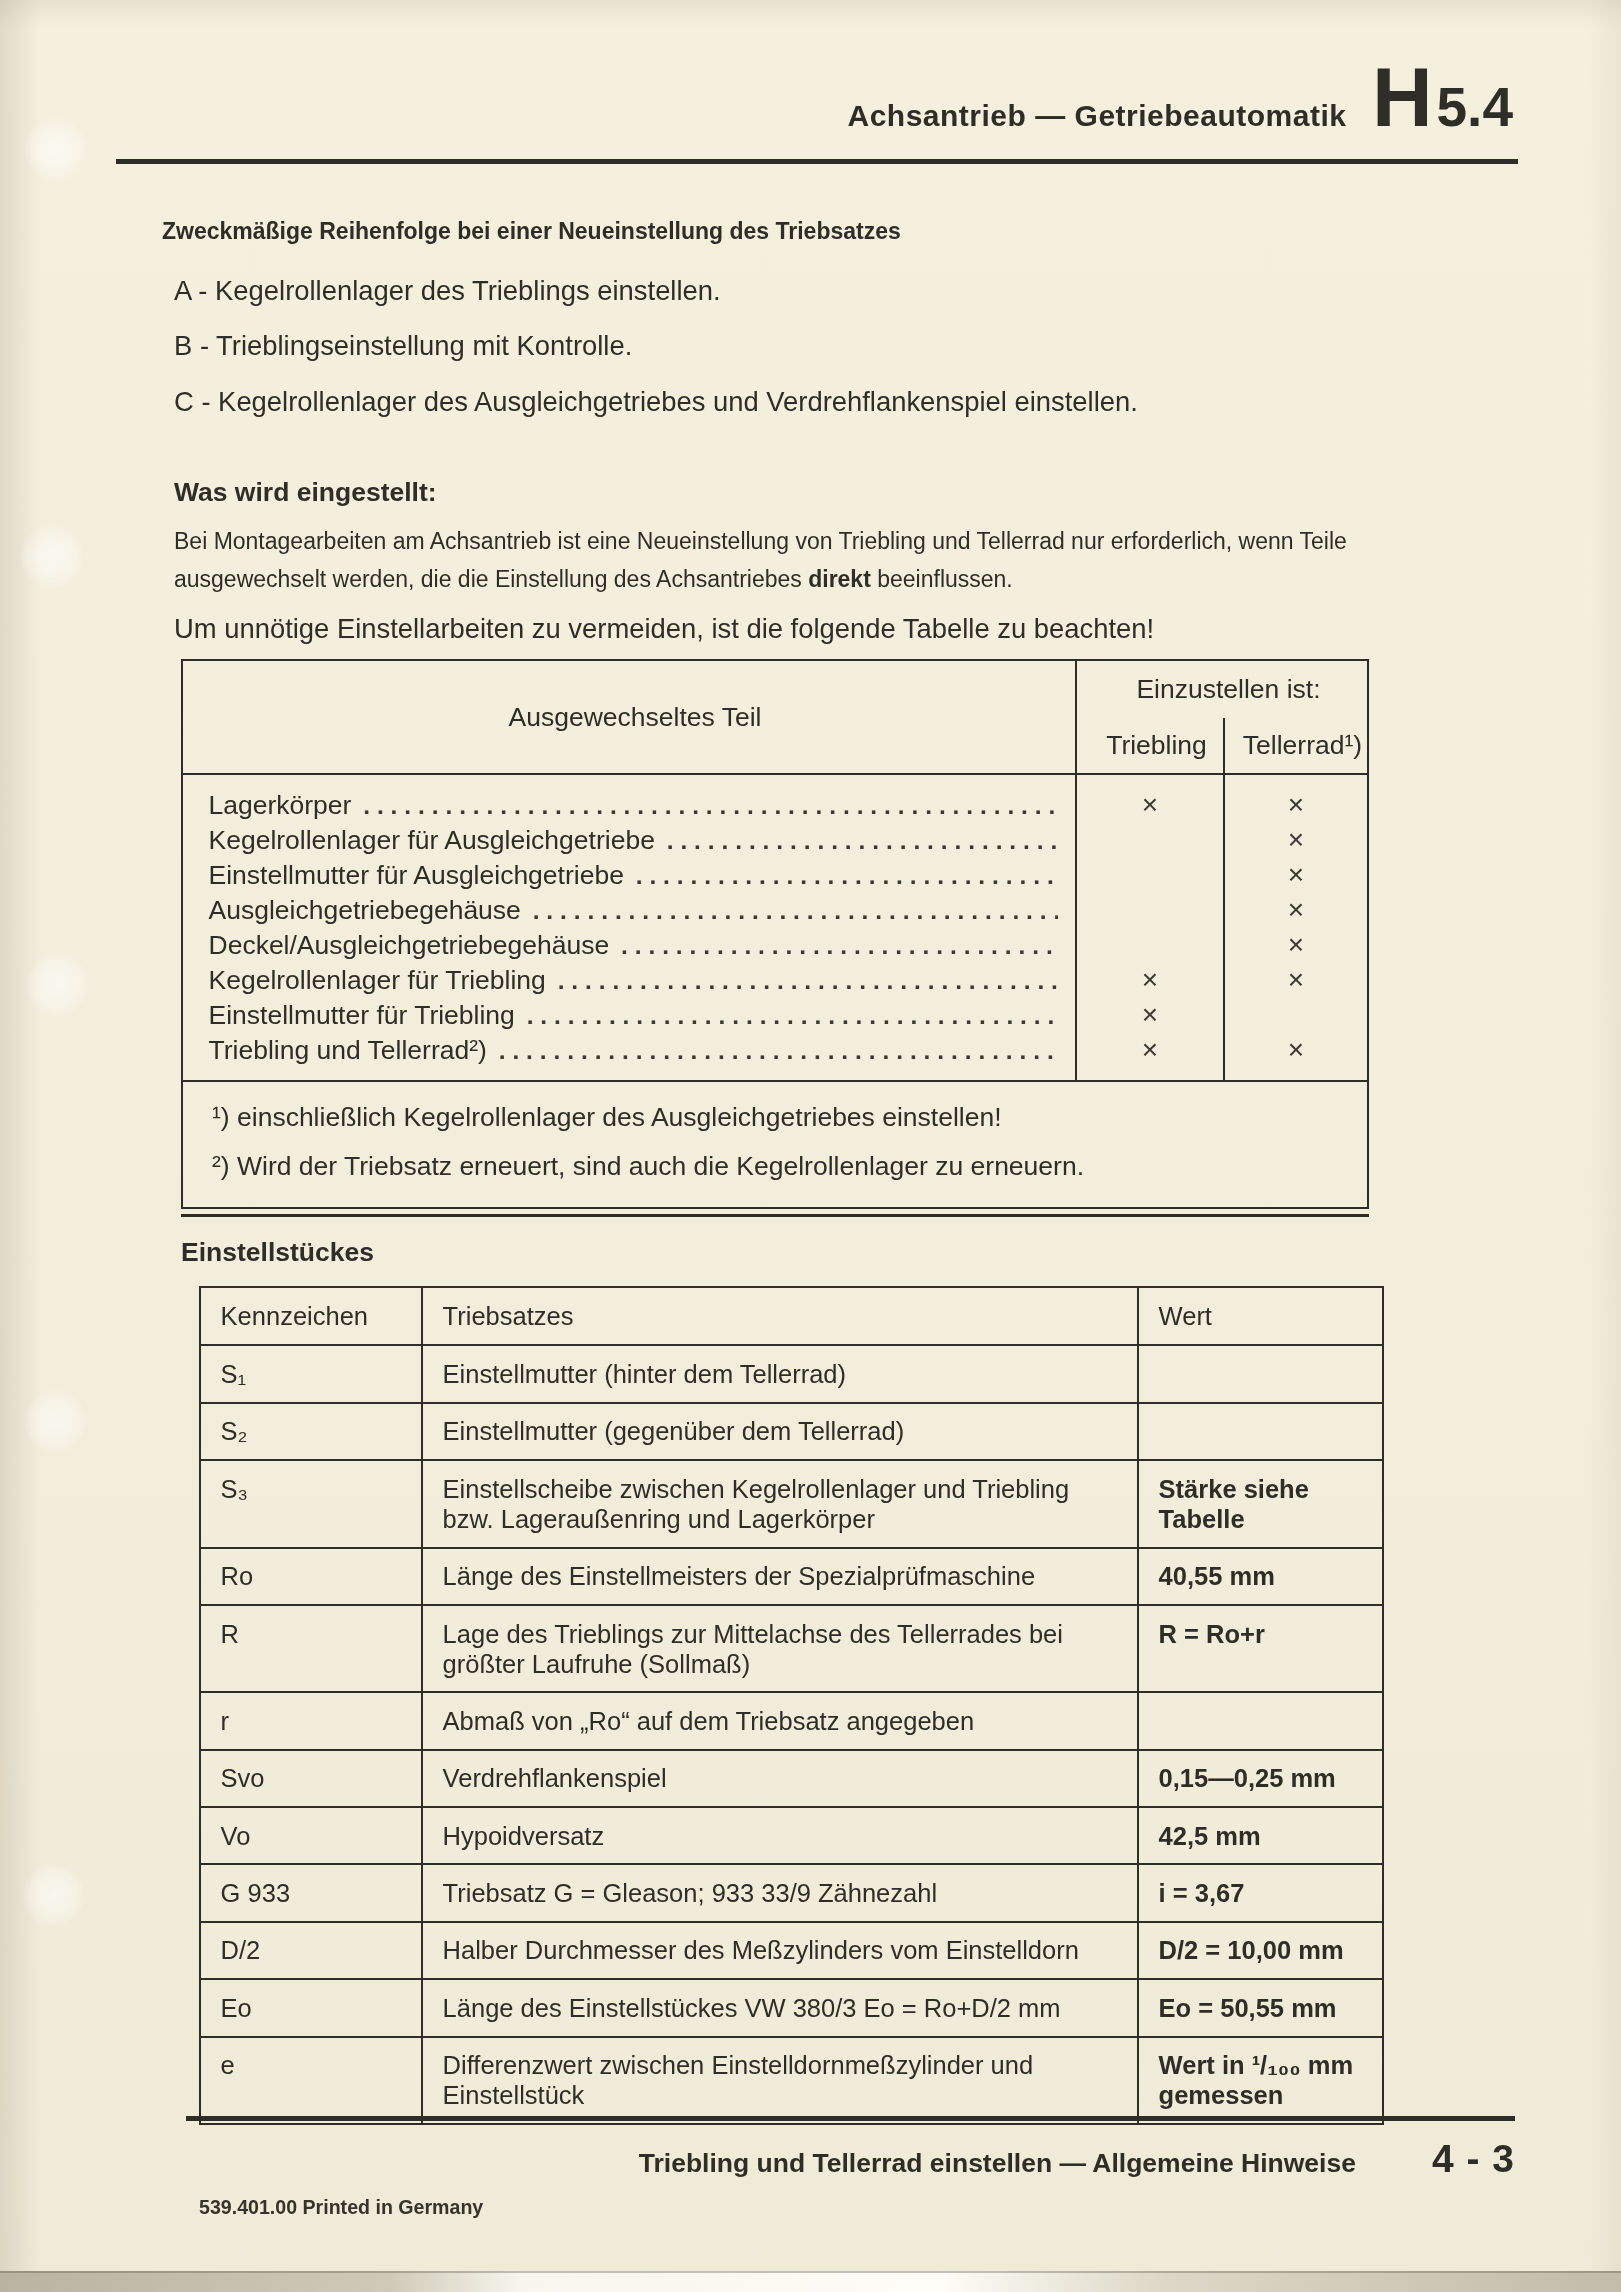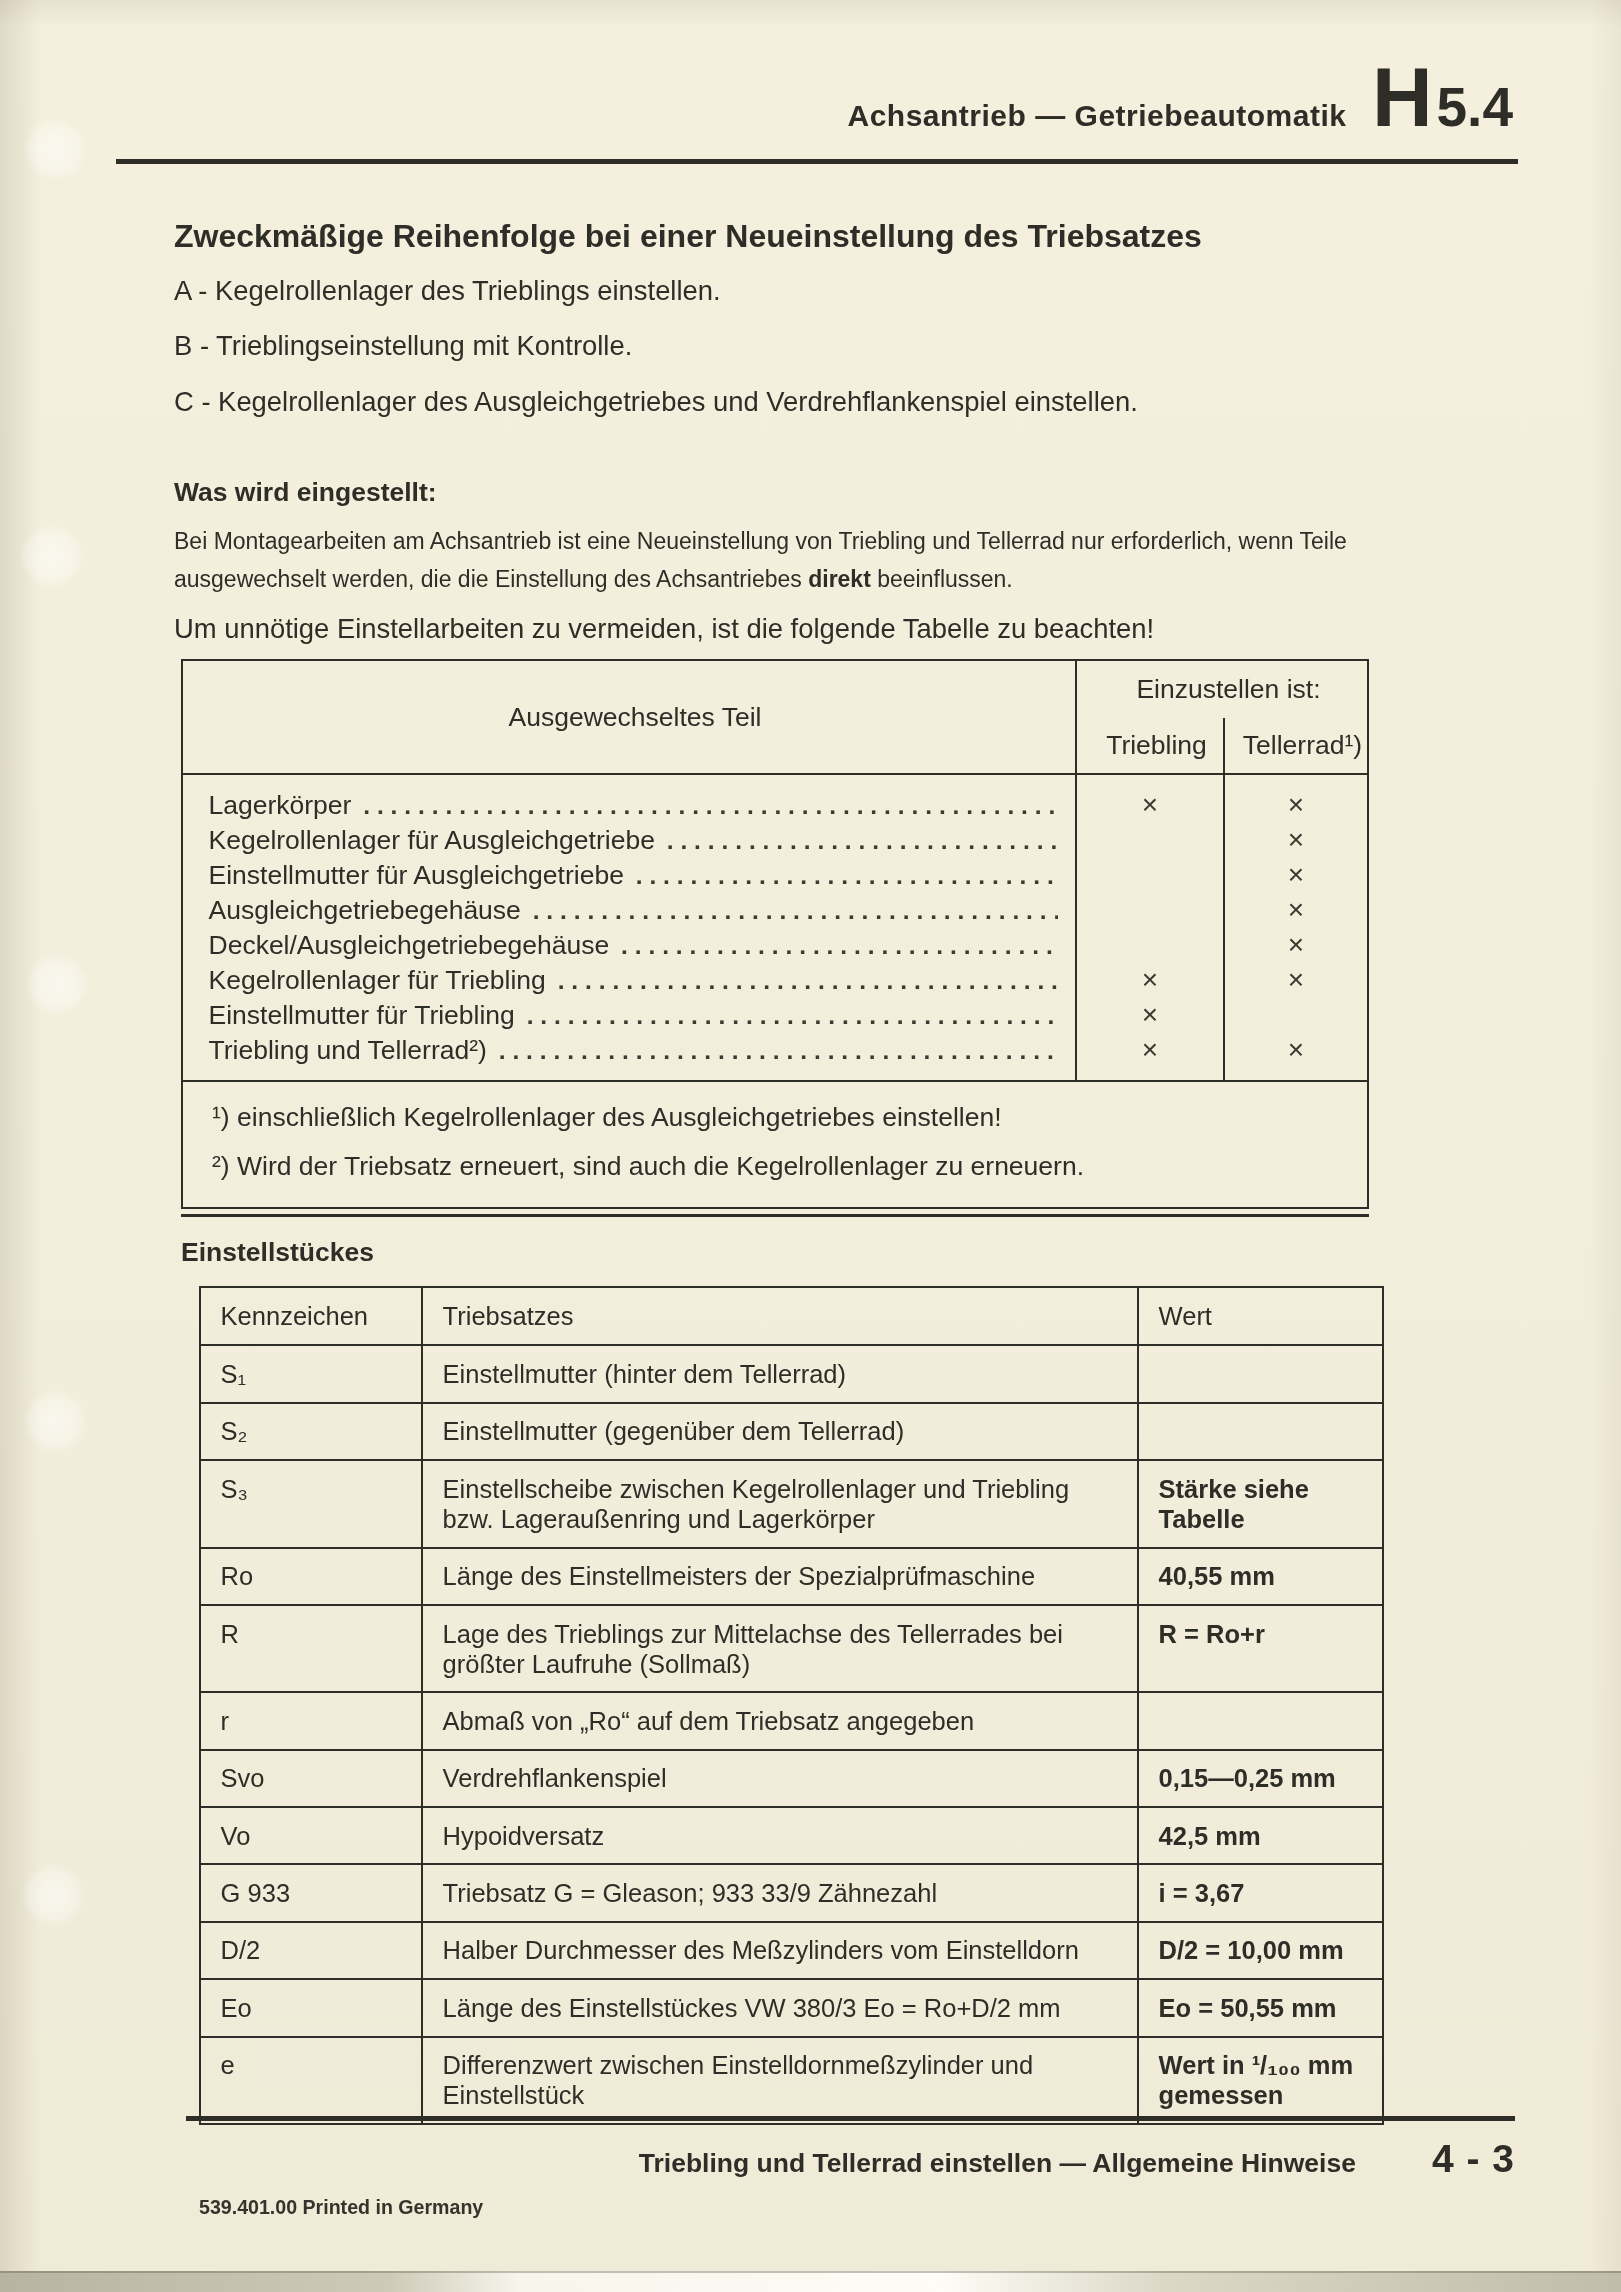--- a/index.html
+++ b/index.html
@@ -45,21 +45,21 @@
   }
   .hdr .title{font-size:30px;font-weight:700;letter-spacing:0.5px;}
   .hdr .code-h{font-size:84px;font-weight:700;margin-left:25.5px;letter-spacing:-2px;}
   .hdr .code-num{font-size:55px;font-weight:700;margin-left:5.9px;}
   .rule-top{
     position:absolute;top:159px;left:116px;width:1402px;height:4.9px;
     background:var(--ink);
   }
 
   
-  .seq-heading{position:absolute;top:218px;left:174px;font-size:32px;font-weight:700;}
+  .seq-heading{position:absolute;top:218px;left:162px;font-size:23px;font-weight:700;}
   .seq-items{position:absolute;top:277px;left:174px;}
   .seq-items p{margin:0 0 27.4px 0;font-size:27.4px;line-height:28px;}
   .what-heading{position:absolute;top:477px;left:174px;font-size:26.5px;font-weight:700;}
   .para1{position:absolute;top:522px;left:174px;width:1210px;font-size:23px;line-height:38px;}
   .para1 .b{font-weight:700;}
   .para2{position:absolute;top:610px;left:174px;width:1210px;font-size:27.4px;line-height:38px;}
 
   
   .t1wrap{
     position:absolute;top:659px;left:181px;

